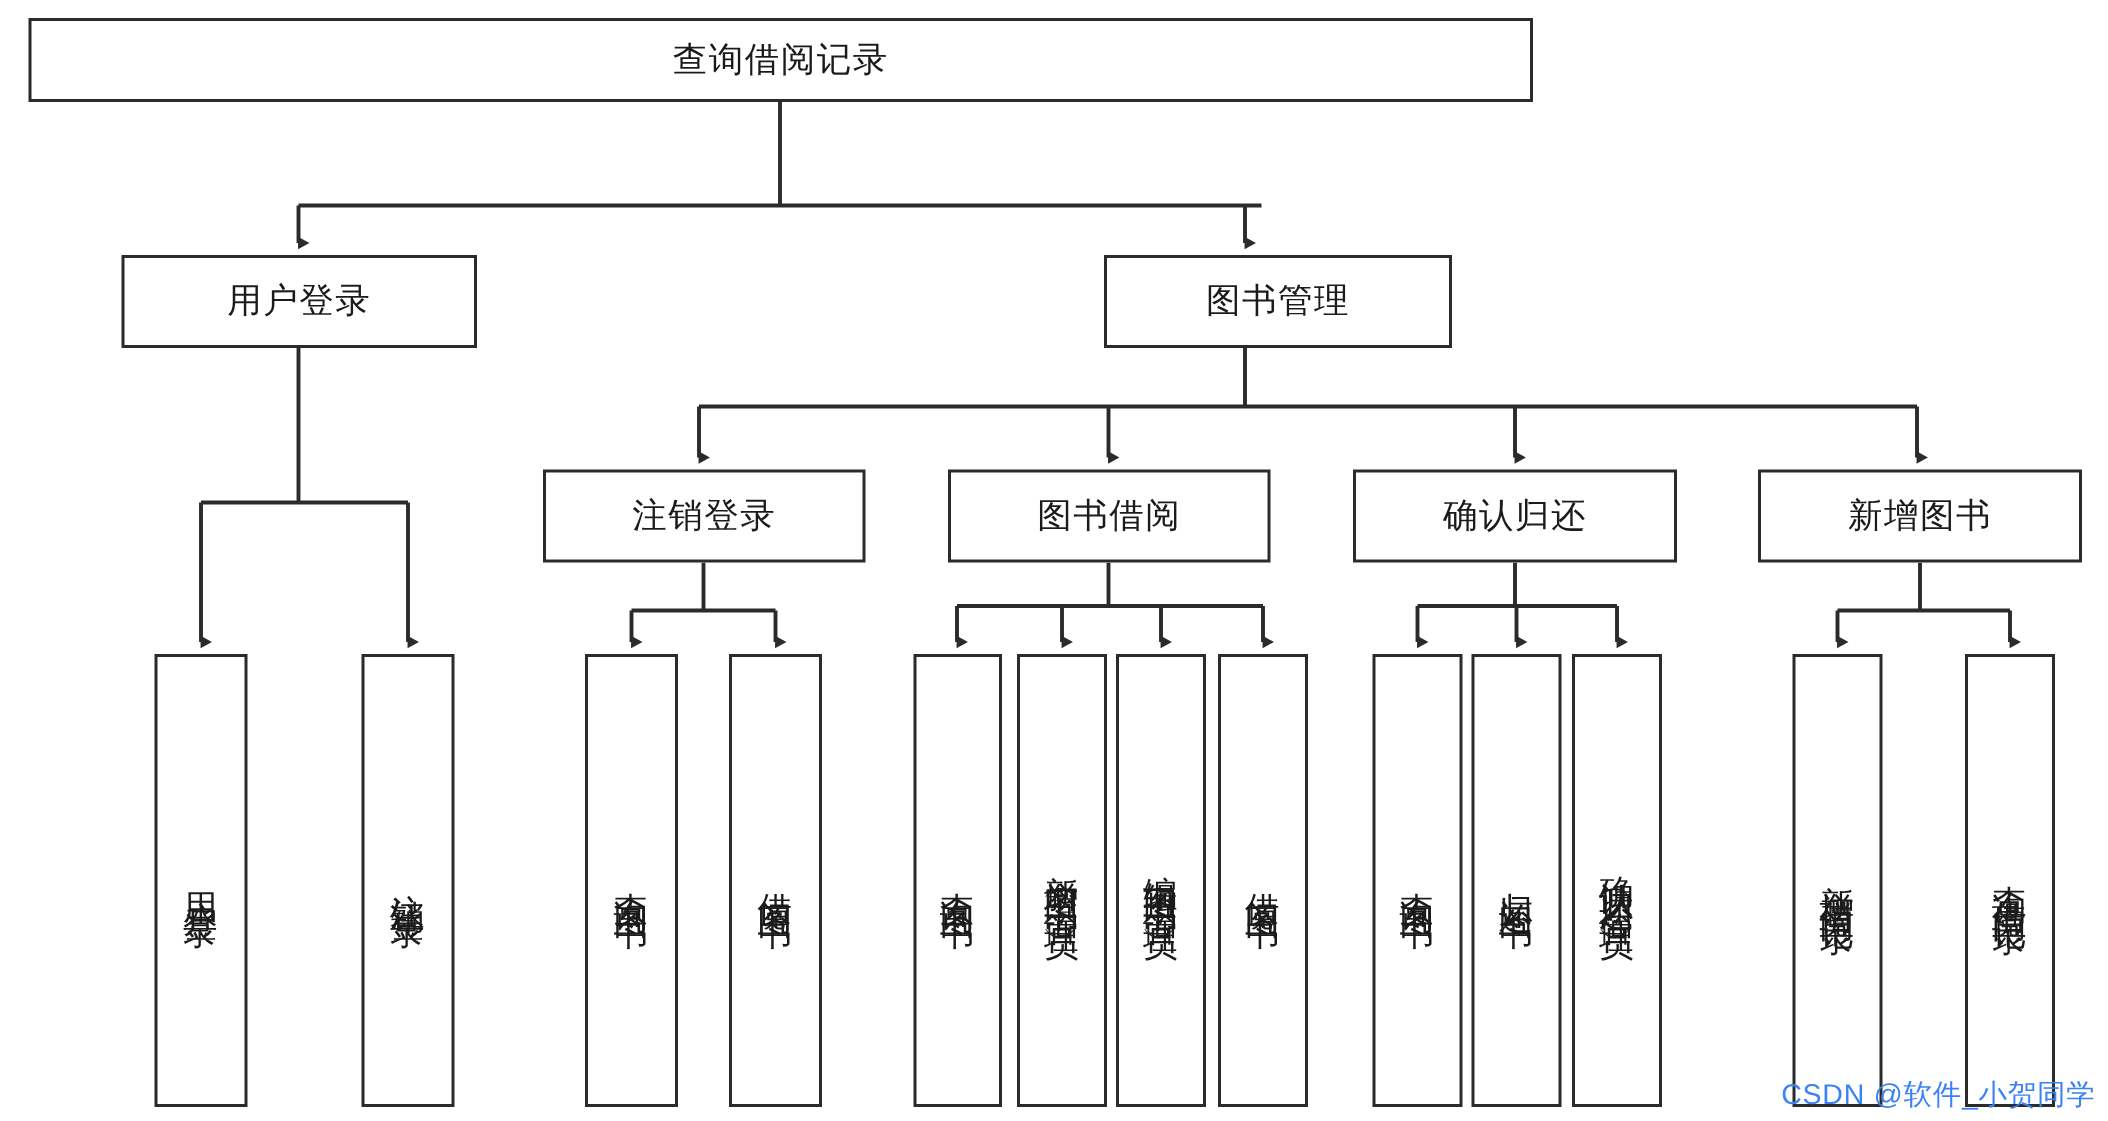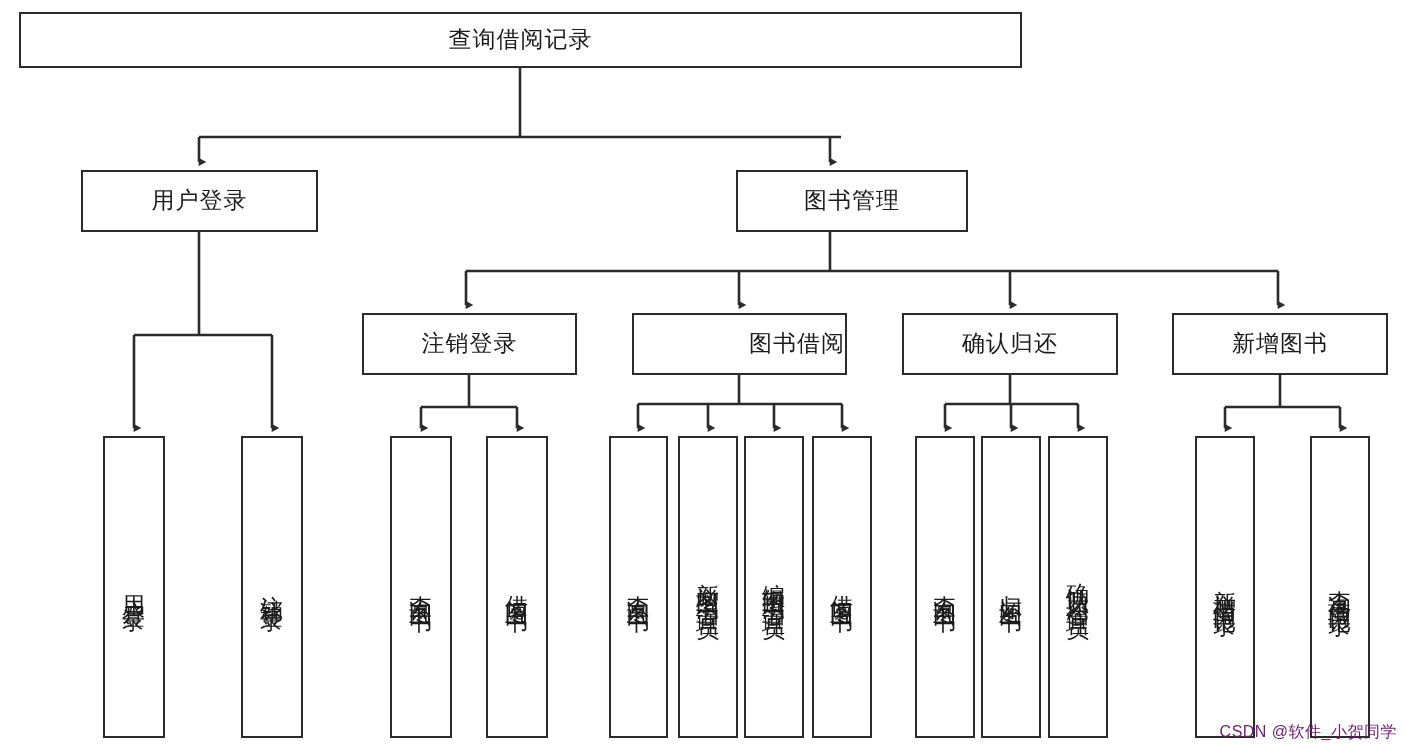--- a/index.html
+++ b/index.html
@@ -41,22 +41,22 @@
   }
   .node.v .vtext{
     writing-mode:vertical-rl;
     text-orientation:upright;
     display:block;
   }
   .watermark{
     position:absolute;
     right:8px;
     bottom:4px;
-    font-size:16px;
-    color:#701a75;
+    font-size:19px;
+    color:#3b82f6;
     white-space:nowrap;
     letter-spacing:0.5px;
   }
 </style>
 </head>
 <body>
 
 <div id="diagram-root">
 
   <svg class="edges" viewBox="0 0 1405 747" xmlns="http://www.w3.org/2000/svg">
@@ -116,21 +116,21 @@
   <div class="node h" style="left:81px;top:170px;width:237px;height:62px;">
     <span>用户登录</span>
   </div>
   <div class="node h" style="left:712px;top:170px;width:232px;height:62px;margin-left:24px;">
     <span>图书管理</span>
   </div>
 
   <div class="node h" style="left:362px;top:313px;width:215px;height:62px;">
     <span>注销登录</span>
   </div>
-  <div class="node h" style="left:632px;top:313px;width:215px;height:62px;justify-content:flex-end;">
+  <div class="node h" style="left:632px;top:313px;width:215px;height:62px;">
     <span>图书借阅</span>
   </div>
   <div class="node h" style="left:902px;top:313px;width:216px;height:62px;">
     <span>确认归还</span>
   </div>
   <div class="node h" style="left:1172px;top:313px;width:216px;height:62px;">
     <span>新增图书</span>
   </div>
 
   <div class="node v" style="left:103px;top:436px;width:62px;height:302px;">

